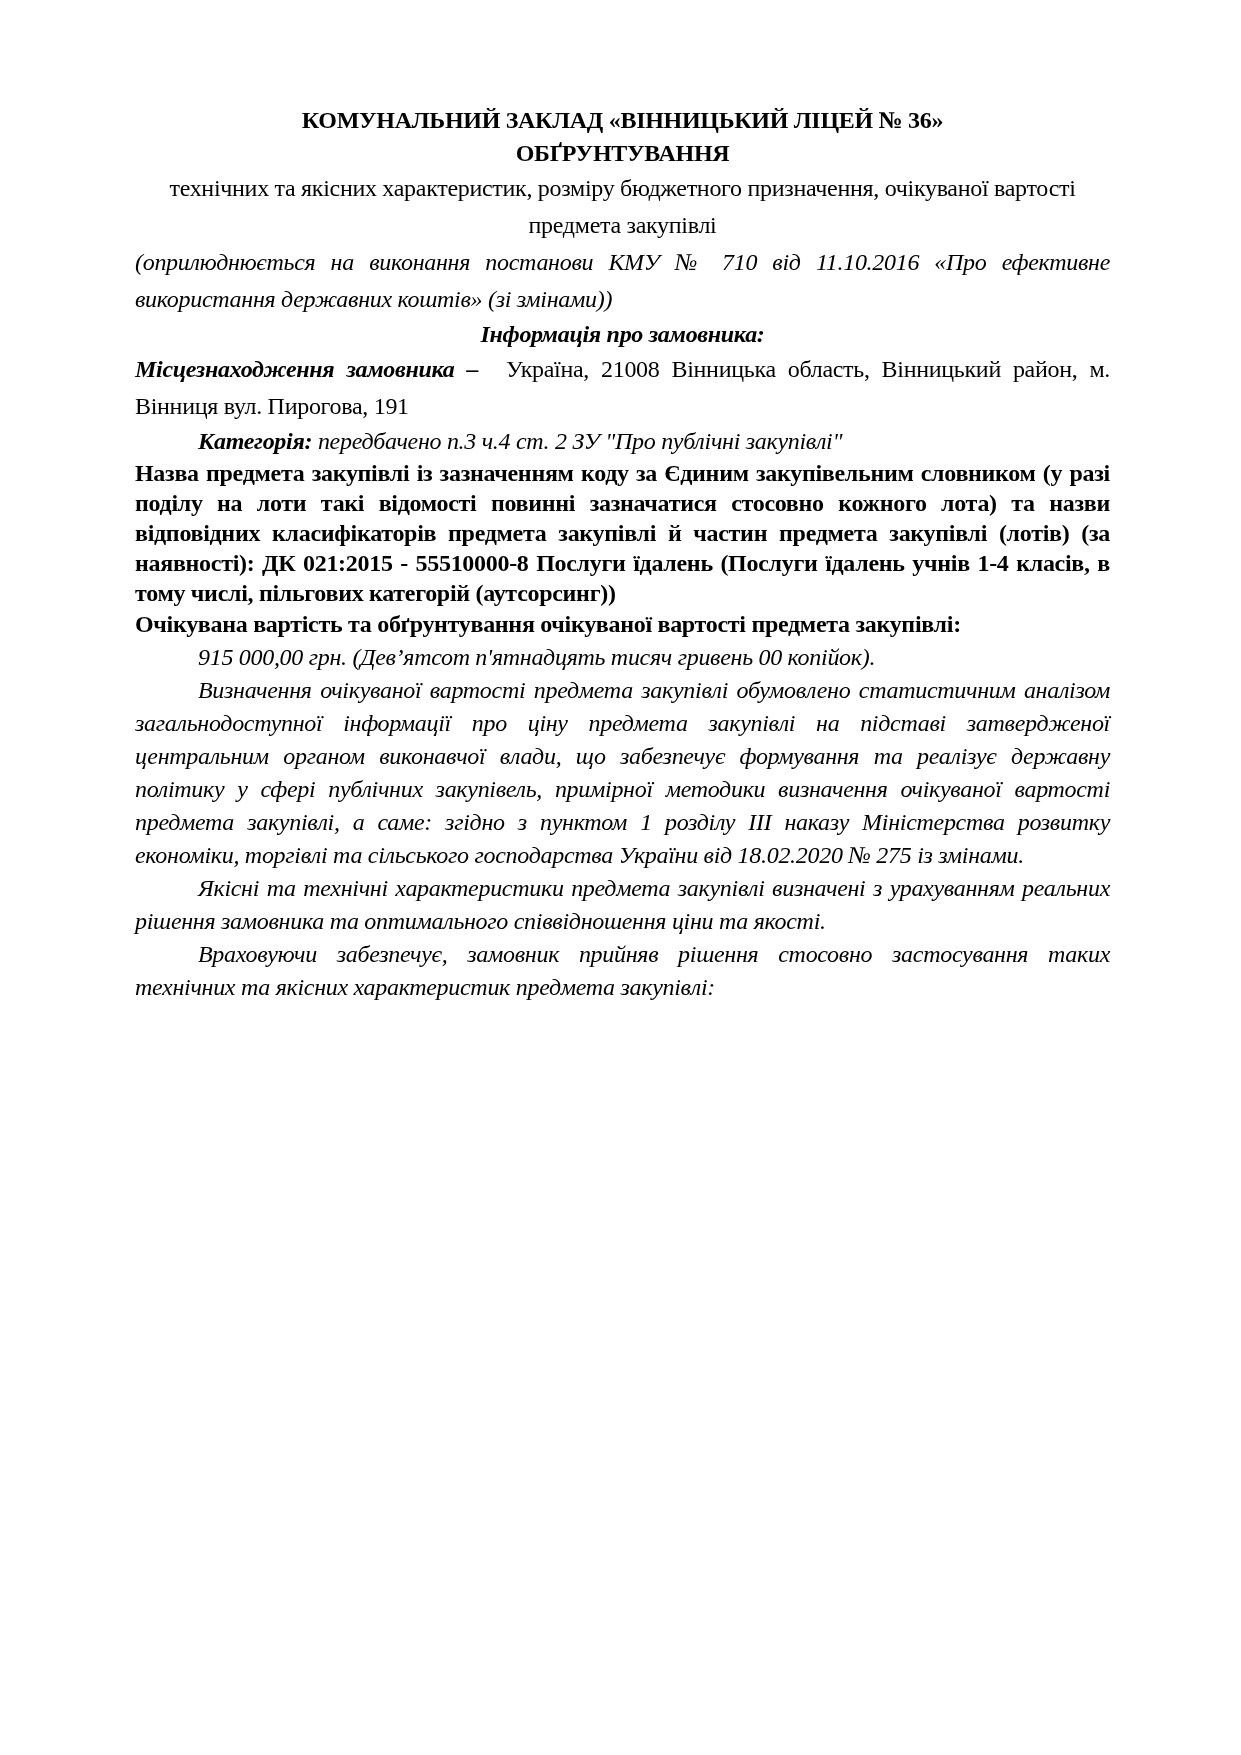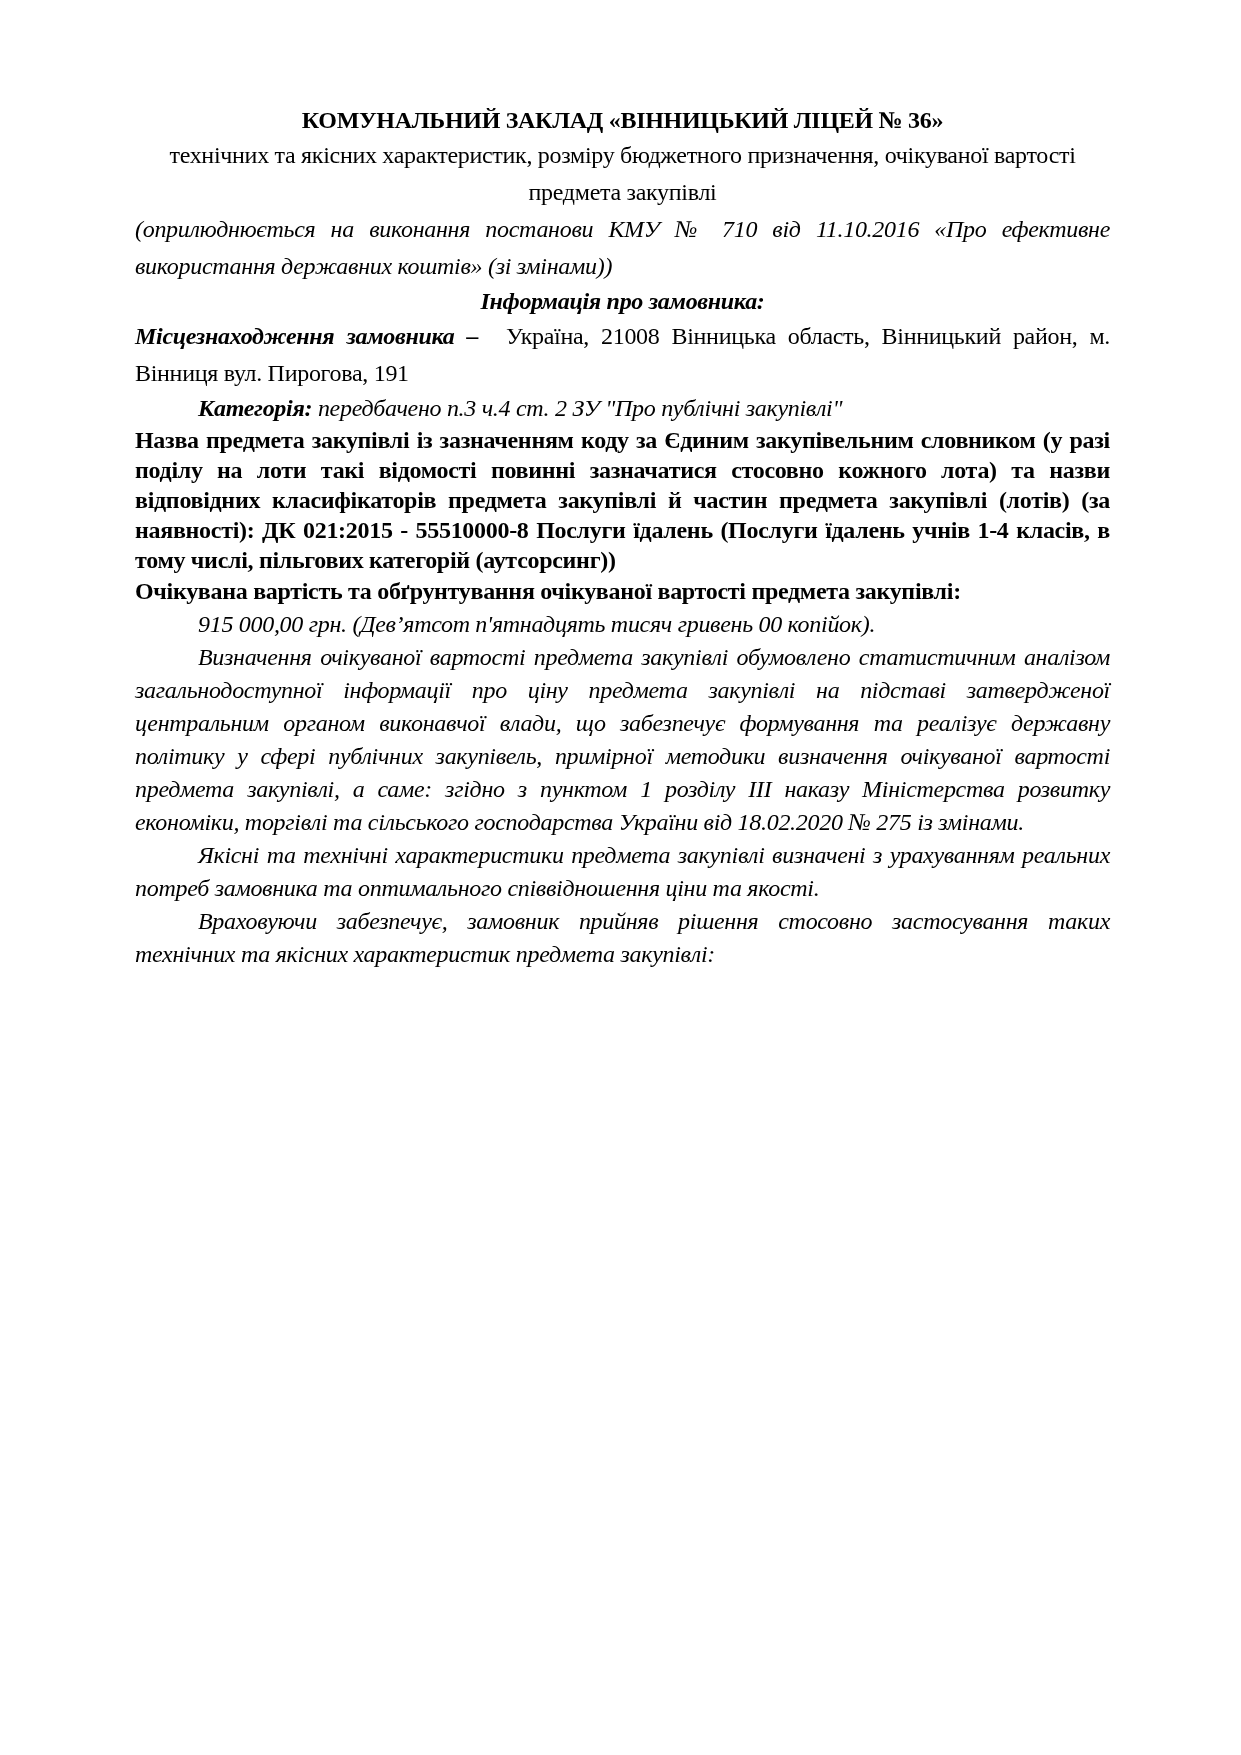--- a/index.html
+++ b/index.html
@@ -43,20 +43,21 @@
   .p-quality   { margin-top: 14px; }
   .p-decision  { margin-top: 18px; }
 </style>
 </head>
 <body>
 
 <div class="page">
 
   <p class="b center">КОМУНАЛЬНИЙ ЗАКЛАД «ВІННИЦЬКИЙ ЛІЦЕЙ № 36»</p>
 
+  <p class="b center p-heading">ОБҐРУНТУВАННЯ</p>
 
   <p class="center p-subtitle">технічних та якісних характеристик, розміру бюджетного призначення, очікуваної вартості предмета закупівлі</p>
 
   <p class="i just p-note">(оприлюднюється на виконання постанови КМУ № 710 від 11.10.2016 «Про ефективне використання державних коштів» (зі змінами))</p>
 
   <p class="b i center p-infohead">Інформація про замовника:</p>
 
 
   <p class="just p-location">
     <span class="b i gap">Місцезнаходження замовника –</span>
@@ -72,17 +73,17 @@
   <p class="b just p-subject">Назва предмета закупівлі із зазначенням коду за Єдиним закупівельним словником (у разі поділу на лоти такі відомості повинні зазначатися стосовно кожного лота) та назви відповідних класифікаторів предмета закупівлі й частин предмета закупівлі (лотів) (за наявності): ДК 021:2015 - 55510000-8 Послуги їдалень (Послуги їдалень учнів 1-4 класів, в тому числі, пільгових категорій (аутсорсинг))</p>
 
 
   <p class="b just p-valuehead">Очікувана вартість та обґрунтування очікуваної вартості предмета закупівлі:</p>
 
   <p class="i ind p-value">915 000,00 грн. (Дев’ятсот п'ятнадцять тисяч гривень 00 копійок).</p>
 
   <p class="i just ind p-rationale">Визначення очікуваної вартості предмета закупівлі обумовлено статистичним аналізом загальнодоступної інформації про ціну предмета закупівлі на підставі затвердженої центральним органом виконавчої влади, що забезпечує формування та реалізує державну політику у сфері публічних закупівель, примірної методики визначення очікуваної вартості предмета закупівлі, а саме: згідно з пунктом 1 розділу ІІІ наказу Міністерства розвитку економіки, торгівлі та сільського господарства України від 18.02.2020 № 275 із змінами.</p>
 
 
-  <p class="i just ind p-quality">Якісні та технічні характеристики предмета закупівлі визначені з урахуванням реальних потреб замовника та оптимального співвідношення ціни та якості.</p>
+  <p class="i just ind p-quality">Якісні та технічні характеристики предмета закупівлі визначені з урахуванням реальних рішення замовника та оптимального співвідношення ціни та якості.</p>
 
   <p class="i just ind p-decision">Враховуючи забезпечує, замовник прийняв рішення стосовно застосування таких технічних та якісних характеристик предмета закупівлі:</p>
 
 </div>
 
 </body></html>

